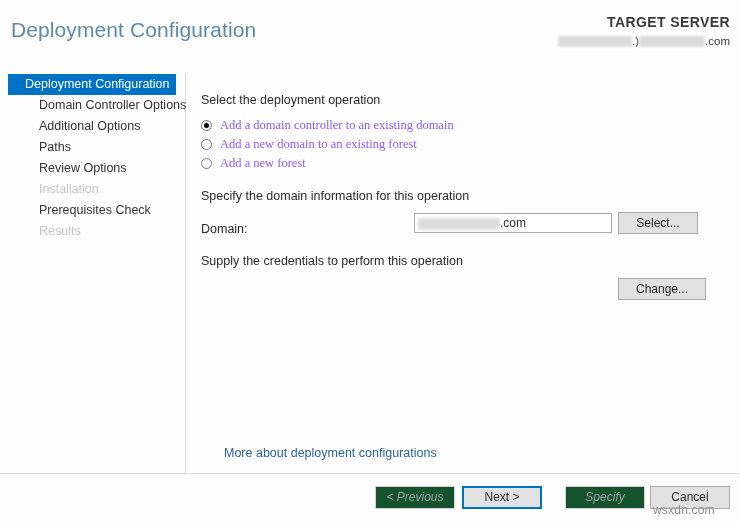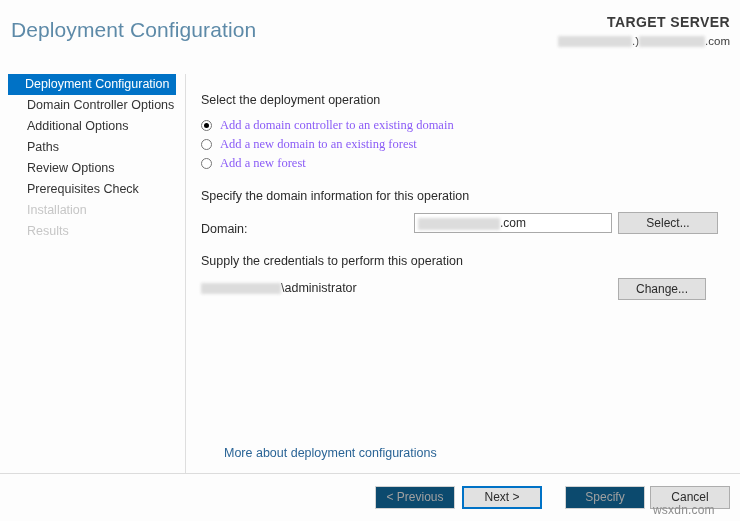--- a/index.html
+++ b/index.html
@@ -77,21 +77,21 @@
     position: absolute;
     left: 0; top: 74px;
     width: 185px;
     height: 400px;
     border-right: 1px solid #dedede;
   }
   .nav-item {
     position: relative;
     height: 21px;
     line-height: 21px;
-    padding-left: 27px;
+    padding-left: 39px;
     font-size: 12.5px;
     color: #333333;
     white-space: nowrap;
     margin-bottom: 0px;
   }
   .nav-item.active {
     background: #0072c6;
     color: #ffffff;
     margin-left: 8px;
     padding-left: 17px;
@@ -184,21 +184,21 @@
     background: #e1e1e1;
     font-family: "Liberation Sans", sans-serif;
     font-size: 12px;
     color: #2b2b2b;
     text-align: center;
     line-height: 20px;
     box-sizing: border-box;
     cursor: default;
     padding: 0;
   }
-  #btn-select { left: 432px; top: 138px; width: 100px; }
+  #btn-select { left: 432px; top: 138px; width: 80px; }
   #btn-change { left: 432px; top: 204px; width: 88px; }
 
   .cred-line {
     position: absolute;
     left: 15px; top: 207px;
     font-size: 12.5px;
     color: #2b2b2b;
     white-space: nowrap;
   }
 
@@ -222,22 +222,23 @@
     background: #fdfdfd;
   }
   .footer .btn { top: 12px; width: 80px; height: 23px; line-height: 21px; }
   #btn-previous { left: 375px; }
   #btn-next     { left: 462px; }
   #btn-install  { left: 565px; }
   #btn-cancel   { left: 650px; }
 
   .btn.disabled {
     color: #a0a0a0;
-    background: #0c4a6e;
+    background: #14532d;
     border-color: #d2d2d2;
+    font-style: italic;
   }
   .btn.focused {
     border: 2px solid #0072c6;
     background: #e1e1e1;
     line-height: 19px;
   }
 
   .watermark {
     position: absolute;
     left: 653px; top: 503px;
@@ -261,22 +262,22 @@
       <span class="target-server-value"><span class="redact srv-a"></span><span>.)</span><span class="redact srv-b"></span><span>.com</span></span>
     </div>
   </div>
 
   <div class="sidebar">
     <div class="nav-item active">Deployment Configuration</div>
     <div class="nav-item">Domain Controller Options</div>
     <div class="nav-item">Additional Options</div>
     <div class="nav-item">Paths</div>
     <div class="nav-item">Review Options</div>
+    <div class="nav-item disabled">Installation</div>
     <div class="nav-item">Prerequisites Check</div>
-    <div class="nav-item disabled">Installation</div>
     <div class="nav-item disabled">Results</div>
   </div>
 
   <div class="content">
 
     <div class="section-label" id="lbl-operation">Select the deployment operation</div>
 
     <div class="radio-group">
       <div class="radio-row checked">
         <span class="radio-mark"></span>
@@ -292,21 +293,20 @@
       </div>
     </div>
 
     <div class="section-label" id="lbl-domain-info">Specify the domain information for this operation</div>
 
     <div class="field-label">Domain:</div>
     <div class="text-input"><span class="redact dom"></span><span>.com</span></div>
     <div class="btn" id="btn-select">Select...</div>
 
     <div class="section-label" id="lbl-credentials">Supply the credentials to perform this operation</div>
-    <div class="cred-line"><span class="redact cred"></span><span>\administrator</span></div>
     <div class="btn" id="btn-change">Change...</div>
 
     <a class="more-link" href="#">More about deployment configurations</a>
   </div>
 
   <div class="footer">
     <div class="btn disabled" id="btn-previous">&lt; Previous</div>
     <div class="btn focused" id="btn-next">Next &gt;</div>
     <div class="btn disabled" id="btn-install">Specify</div>
     <div class="btn" id="btn-cancel">Cancel</div>

